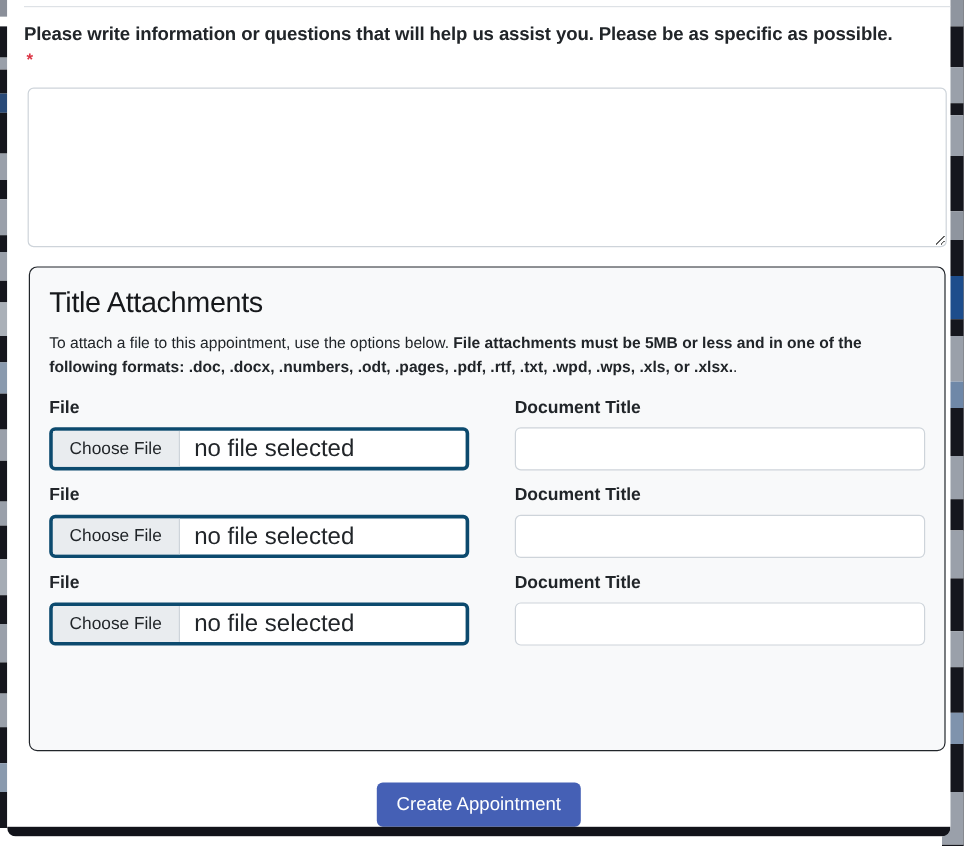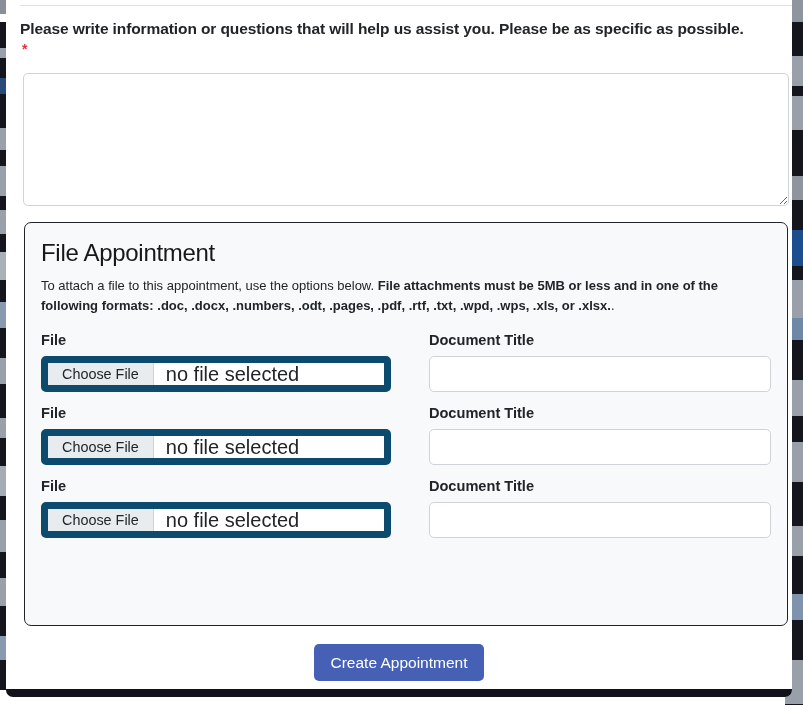--- a/index.html
+++ b/index.html
@@ -159,21 +159,21 @@
     color: #212529;
     margin-bottom: 6px;
     line-height: 1.3;
   }
 
   
   .file-input {
     display: flex;
     align-items: stretch;
     height: 36px;
-    border: 7px solid #0c4a6e;
+    border: 3px solid #0c4a6e;
     border-radius: 5px;
     background: #fff;
     overflow: hidden;
     box-sizing: border-box;
   }
   .file-btn {
     display: flex;
     align-items: center;
     padding: 0 14px;
     background: #e9ecef;
@@ -208,21 +208,21 @@
 
   
   .modal-footer {
     position: absolute;
     left: 0;
     top: 636px;
     width: 786px;
     height: 53px;
     background: #fff;
     display: flex;
-    align-items: center;
+    align-items: flex-end;
     justify-content: center;
     gap: 4px;
     box-sizing: border-box;
   }
   .btn {
     border: none;
     border-radius: 5px;
     font-family: "Liberation Sans", sans-serif;
     font-size: 15.5px;
     color: #ffffff;
@@ -305,21 +305,21 @@
       <div class="top-rule"></div>
 
       <div class="question-label">Please write information or questions that will help us assist you. Please be as specific as possible.</div>
 
       <div class="required-star">*</div>
 
       <textarea class="info-textarea" placeholder="" style=""></textarea>
 
       <div class="attach-panel">
 
-        <h2 class="attach-title">File Appointment</h2>
+        <h2 class="attach-title">Title Attachments</h2>
 
         <p class="attach-desc">
           <span>To attach a file to this appointment, use the options below. </span><b>File attachments must be 5MB or less and in one of the following formats: .doc, .docx, .numbers, .odt, .pages, .pdf, .rtf, .txt, .wpd, .wps, .xls, or .xlsx.</b><span>.</span>
         </p>
 
         <div class="rows" id="attachment-rows">
             <div class="attach-row">
               <div class="col-file">
                 <div class="field-label">File</div>
                 <div class="file-input">

